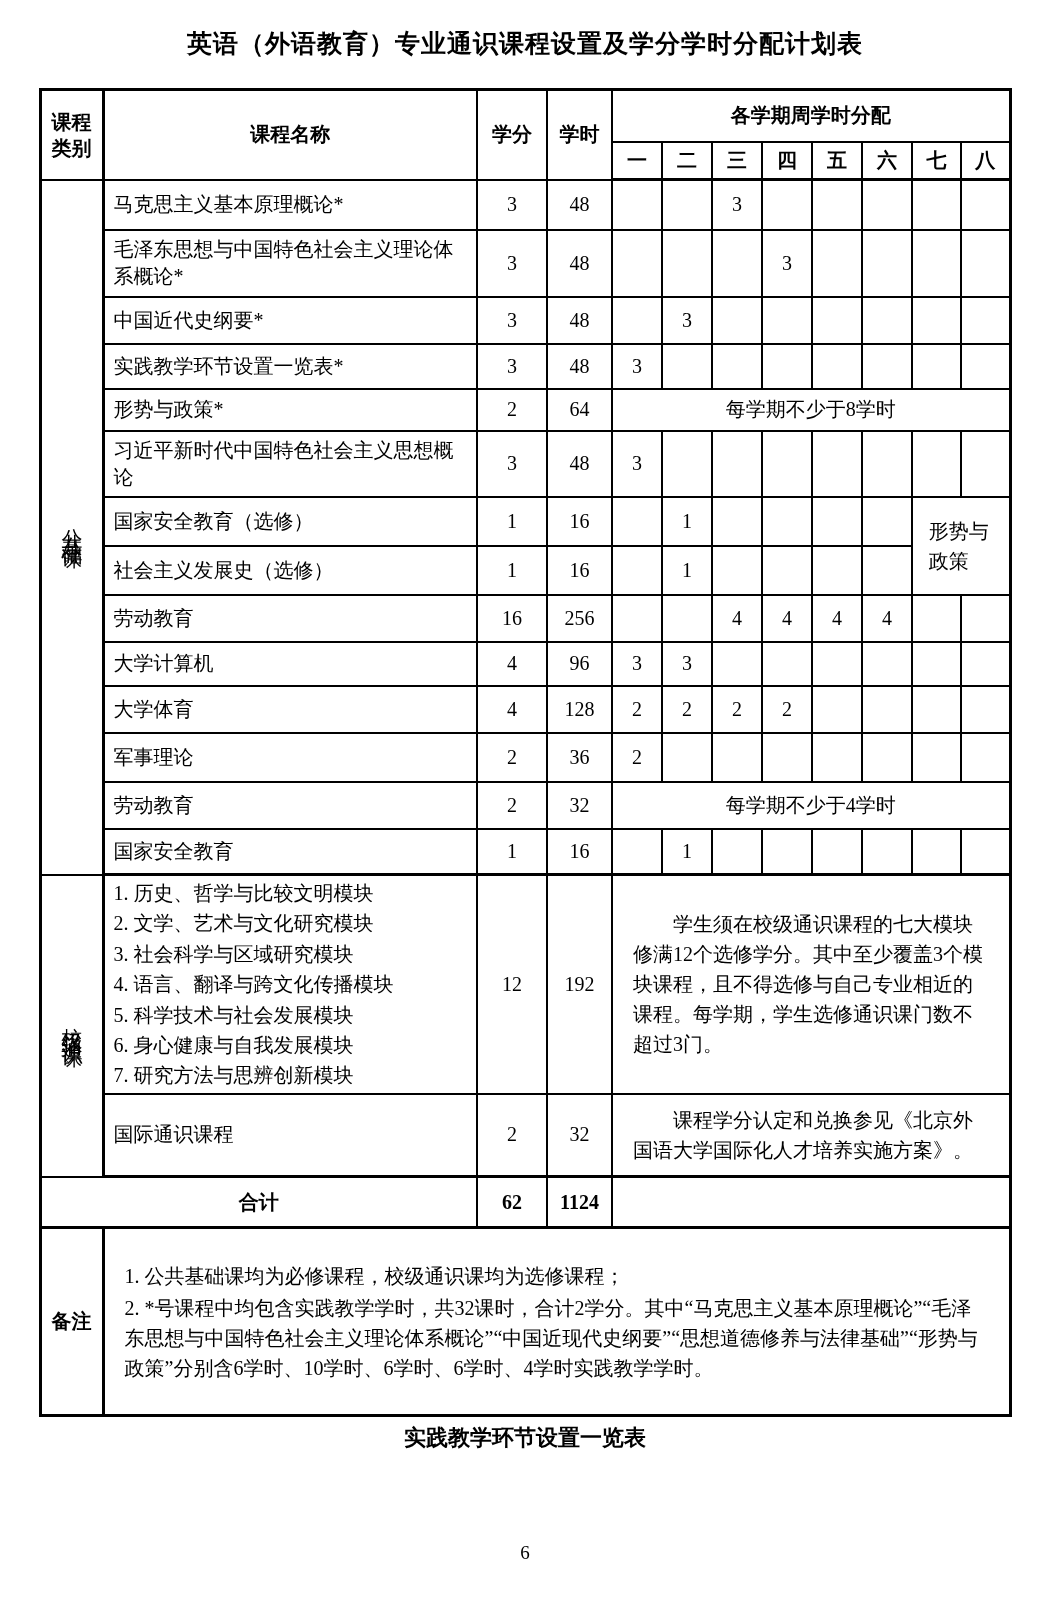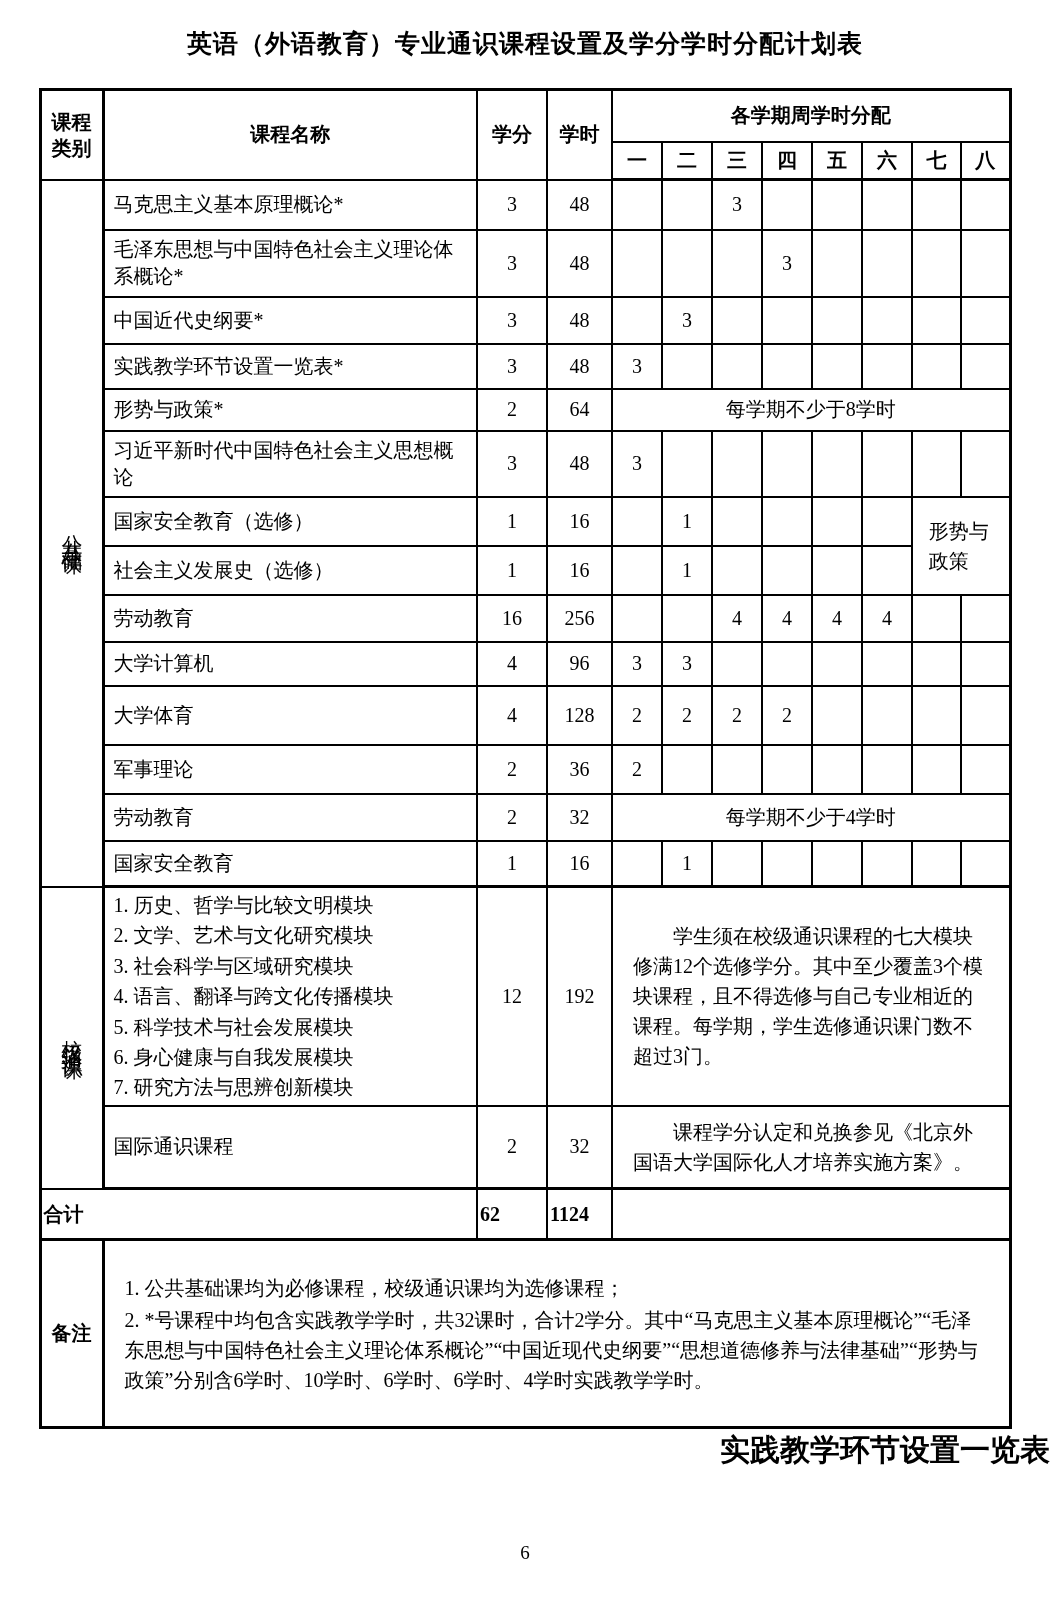--- a/index.html
+++ b/index.html
@@ -28,23 +28,23 @@
   .vtext{
     writing-mode:vertical-lr;text-orientation:upright;
     display:inline-block;letter-spacing:5px;font-size:21px;line-height:1;
   }
   .wrap2{width:46px;margin:0 auto;line-height:1.3;font-weight:bold;}
   .elective{width:64px;margin:0 auto;text-align:left;line-height:1.5;}
   .modlist div{line-height:1.52;}
   td.notecell{text-align:left;padding:3px 20px;line-height:1.5;}
   .indentp{text-indent:2em;margin:0;}
   .remark div{line-height:1.5;margin:2px 0;}
-  td.sum{font-weight:bold;}
+  td.sum{font-weight:bold;text-align:center;}
   .sec-title{
-    text-align:right;font-size:30px;font-weight:bold;
+    text-align:center;font-size:22px;font-weight:bold;
     height:42px;line-height:42px;
   }
   .pageno{position:absolute;left:0;width:1050px;top:1542px;
     text-align:center;font-size:19px;}
 </style>
 </head>
 <body>
 
 <div class="page">
 
@@ -203,21 +203,21 @@
       <td class="num">96</td>
       <td class="num">3</td>
           <td class="num">3</td>
           <td class="num"></td>
           <td class="num"></td>
           <td class="num"></td>
           <td class="num"></td>
           <td class="num"></td>
           <td class="num"></td>
     </tr>
-    <tr style="height:59px">
+    <tr style="height:47px">
       <td class="name">大学体育</td>
       <td class="num">4</td>
       <td class="num">128</td>
       <td class="num">2</td>
           <td class="num">2</td>
           <td class="num">2</td>
           <td class="num">2</td>
           <td class="num"></td>
           <td class="num"></td>
           <td class="num"></td>

